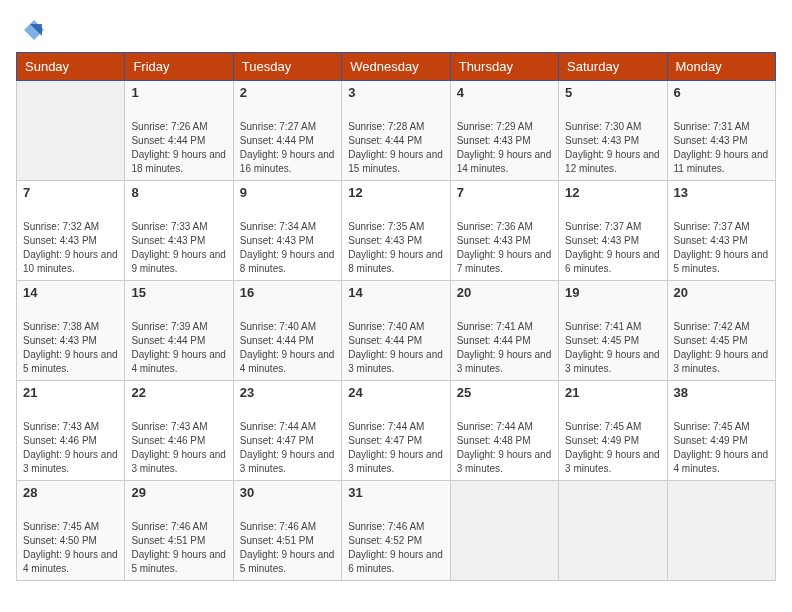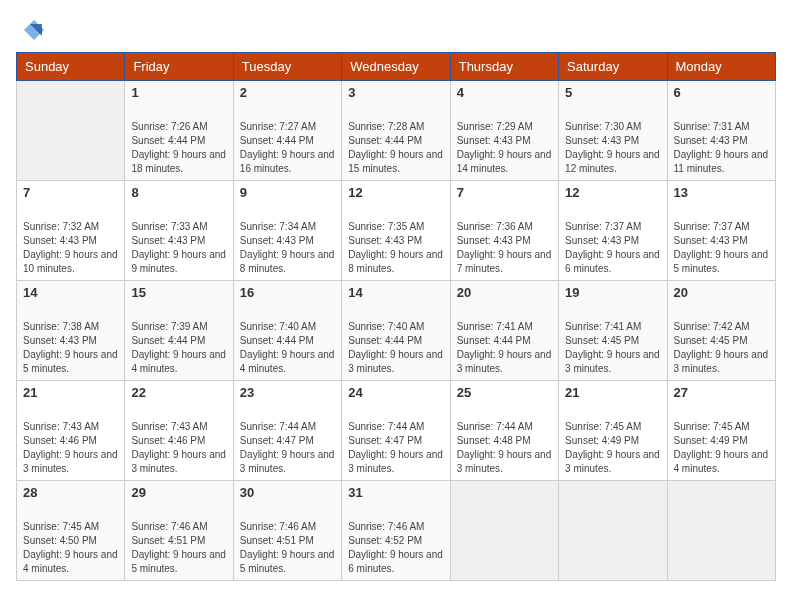--- a/index.html
+++ b/index.html
@@ -236,21 +236,21 @@
         </td>
         <td>
           <span class="day-number">25</span>
           <div class="day-info">Sunrise: 7:44 AM<br>Sunset: 4:48 PM<br>Daylight: 9 hours and 3 minutes.</div>
         </td>
         <td>
           <span class="day-number">21</span>
           <div class="day-info">Sunrise: 7:45 AM<br>Sunset: 4:49 PM<br>Daylight: 9 hours and 3 minutes.</div>
         </td>
         <td>
-          <span class="day-number">27</span>
+          <span class="day-number">38</span>
           <div class="day-info">Sunrise: 7:45 AM<br>Sunset: 4:49 PM<br>Daylight: 9 hours and 4 minutes.</div>
         </td>
       </tr>
       <tr>
         <td>
           <span class="day-number">28</span>
           <div class="day-info">Sunrise: 7:45 AM<br>Sunset: 4:50 PM<br>Daylight: 9 hours and 4 minutes.</div>
         </td>
         <td>
           <span class="day-number">29</span>

